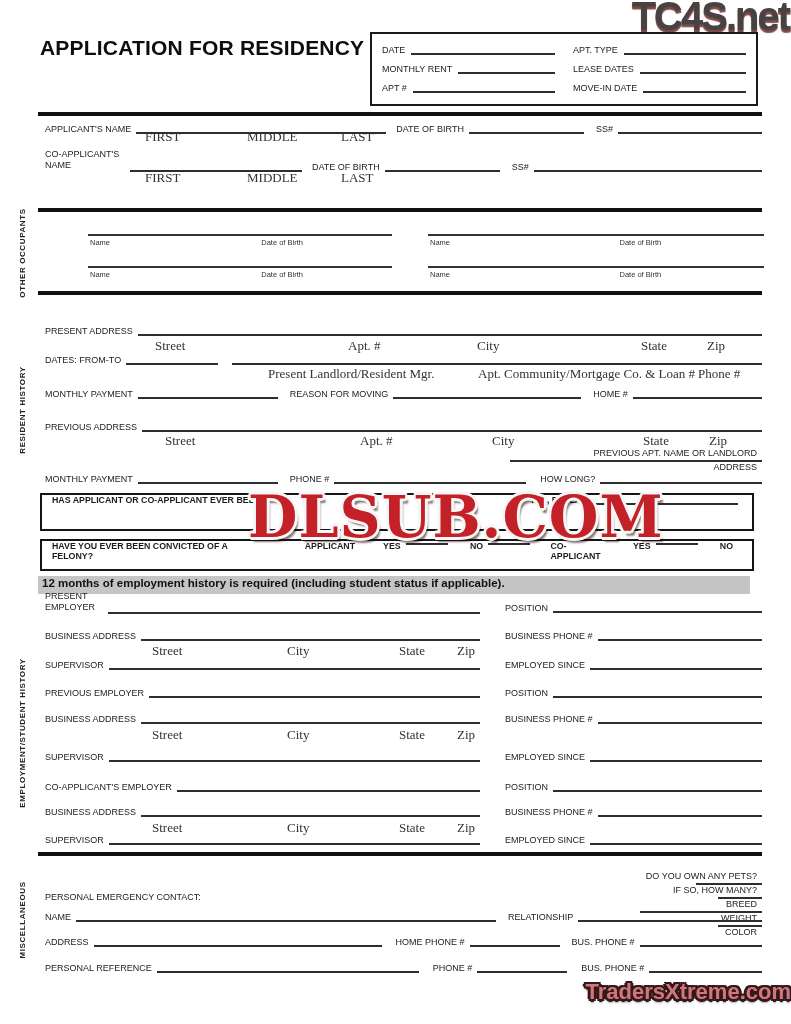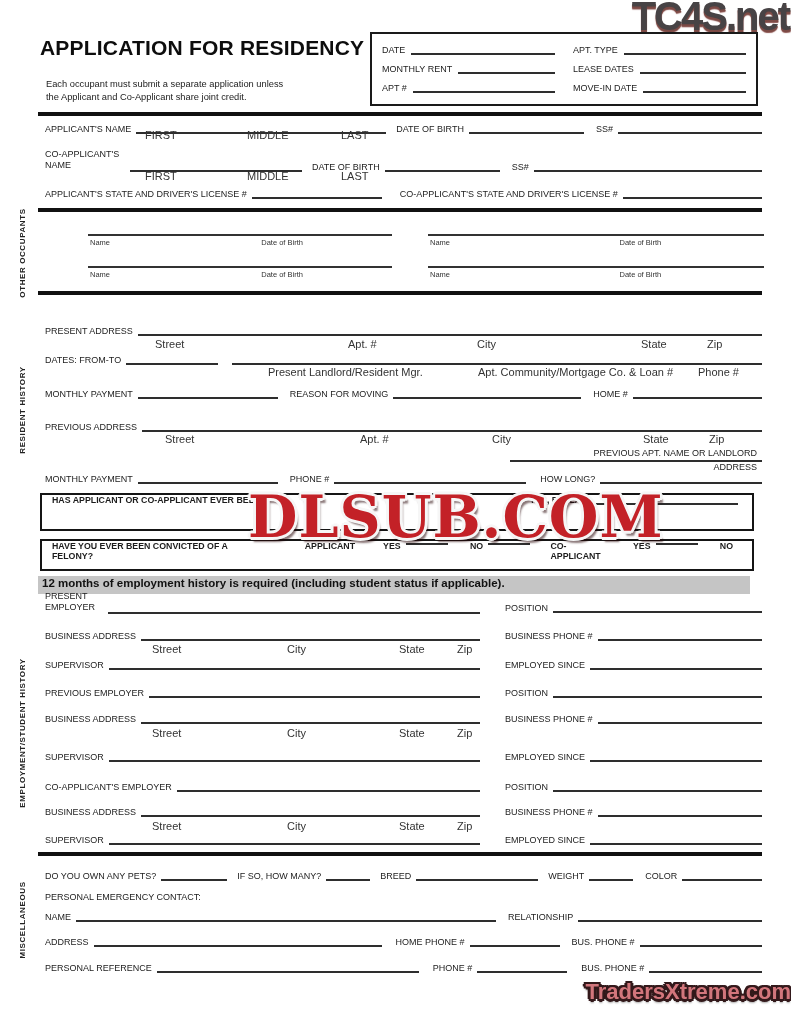--- a/index.html
+++ b/index.html
@@ -4,21 +4,21 @@
 <style>
   html,body{margin:0;padding:0;background:#ffffff;}
   .page{position:relative;width:791px;height:1024px;background:#fff;
         font-family:"Liberation Sans",sans-serif;color:#1c1c1c;overflow:hidden;}
 
   
   .row{position:absolute;display:flex;align-items:flex-end;font-size:9px;white-space:nowrap;}
   .row .lbl{padding-right:5px;color:#222;}
   .ln{border-bottom:2px solid #2e2e2e;height:2px;display:inline-block;}
   .fx{flex:1;} .sp10{width:10px;} .sp12{width:12px;} .sp14{width:14px;} .sp18{width:18px;}
-  .sub{position:absolute;font-size:11px;color:#333;white-space:nowrap;}
+  .sub{position:absolute;font-size:13px;color:#333;white-space:nowrap;font-family:Liberation Serif, serif;}
   .bar{position:absolute;left:38px;width:724px;height:4px;background:#111;}
   .banner{position:absolute;left:38px;width:708px;height:16px;background:#c5c5c5;
           font-weight:bold;font-size:11.5px;padding:1px 0 1px 4px;color:#111;}
   .side{position:absolute;font-size:8px;font-weight:bold;letter-spacing:.6px;color:#222;
         transform:translate(-50%,-50%) rotate(-90deg);white-space:nowrap;}
   .wrap{white-space:normal;line-height:1.25;}
 
   
   .title{position:absolute;left:40px;top:36px;font-size:21px;font-weight:bold;letter-spacing:.2px;color:#0d0d0d;}
   .note{position:absolute;left:46px;top:78px;font-size:9.3px;line-height:1.45;color:#222;}
@@ -51,24 +51,20 @@
                       0 -2px 0 #33191b,0 3px 0 #33191b,-3px 0 0 #33191b,3px 0 0 #33191b,0 4px 2px rgba(0,0,0,.35);}
 </style>
 </head>
 <body>
 
 <div class="page">
 
   <div class="wm-top">TC4S.net</div>
 
   <div class="title">APPLICATION FOR RESIDENCY</div>
-  <div class="note">
-    <div>Each occupant must submit a separate application unless</div>
-    <div>the Applicant and Co-Applicant share joint credit.</div>
-  </div>
 
   <div class="infobox">
     <div class="irow">
       <div class="cell">
           <span class="lbl">DATE</span>
           <span class="ln fx"></span>
         </div>
       <div class="cell">
           <span class="lbl">APT. TYPE</span>
           <span class="ln fx"></span>
@@ -119,27 +115,20 @@
     <span class="lbl">DATE OF BIRTH</span>
     <span class="ln" style="width:115px;"></span>
     <span class="sp12"></span>
     <span class="lbl">SS#</span>
     <span class="ln fx"></span>
   </div>
   <span class="sub" style="left:145px;top:170px;">FIRST</span>
   <span class="sub" style="left:247px;top:170px;">MIDDLE</span>
   <span class="sub" style="left:341px;top:170px;">LAST</span>
 
-  <div class="row" style="left:45px;top:189px;width:717px;">
-    <span class="lbl">APPLICANT'S STATE AND DRIVER'S LICENSE #</span>
-    <span class="ln" style="width:130px;"></span>
-    <span class="sp18"></span>
-    <span class="lbl">CO-APPLICANT'S STATE AND DRIVER'S LICENSE #</span>
-    <span class="ln fx"></span>
-  </div>
 
   <div class="bar" style="top:208px;"></div>
 
   <div class="side" style="left:22px;top:253px;">OTHER OCCUPANTS</div>
 
   <div class="occ" style="left:88px;top:234px;width:304px;">
     <span class="nm">Name</span>
     <span class="db">Date of Birth</span>
   </div>
   <div class="occ" style="left:428px;top:234px;width:336px;">
@@ -336,21 +325,21 @@
   </div>
   <div class="row" style="left:505px;top:835px;width:257px;">
     <span class="lbl">EMPLOYED SINCE</span>
     <span class="ln fx"></span>
   </div>
 
   <div class="bar" style="top:852px;"></div>
 
   <div class="side" style="left:22px;top:920px;">MISCELLANEOUS</div>
 
-  <div class="row" style="left:45px;top:871px;width:717px;">
+  <div class="row" style="left:45px;top:871px;width:717px;flex-direction:column;">
     <span class="lbl">DO YOU OWN ANY PETS?</span>
     <span class="ln" style="width:66px;"></span>
     <span class="sp10"></span>
     <span class="lbl">IF SO, HOW MANY?</span>
     <span class="ln" style="width:44px;"></span>
     <span class="sp10"></span>
     <span class="lbl">BREED</span>
     <span class="ln" style="width:122px;"></span>
     <span class="sp10"></span>
     <span class="lbl">WEIGHT</span>

